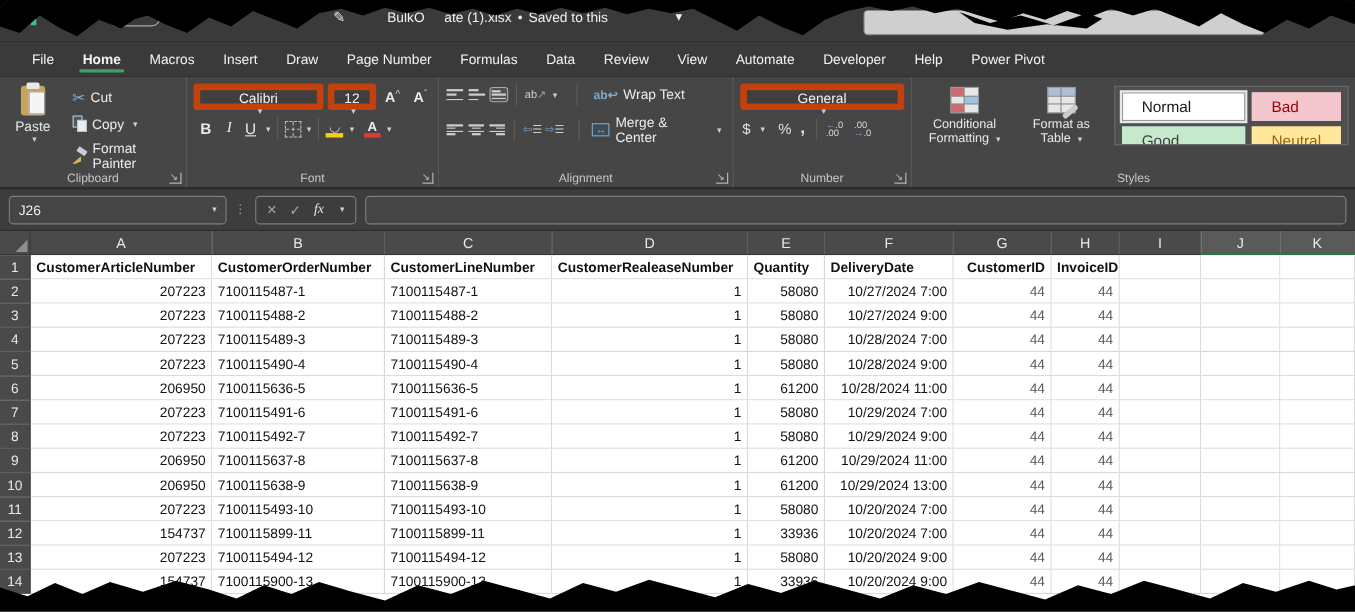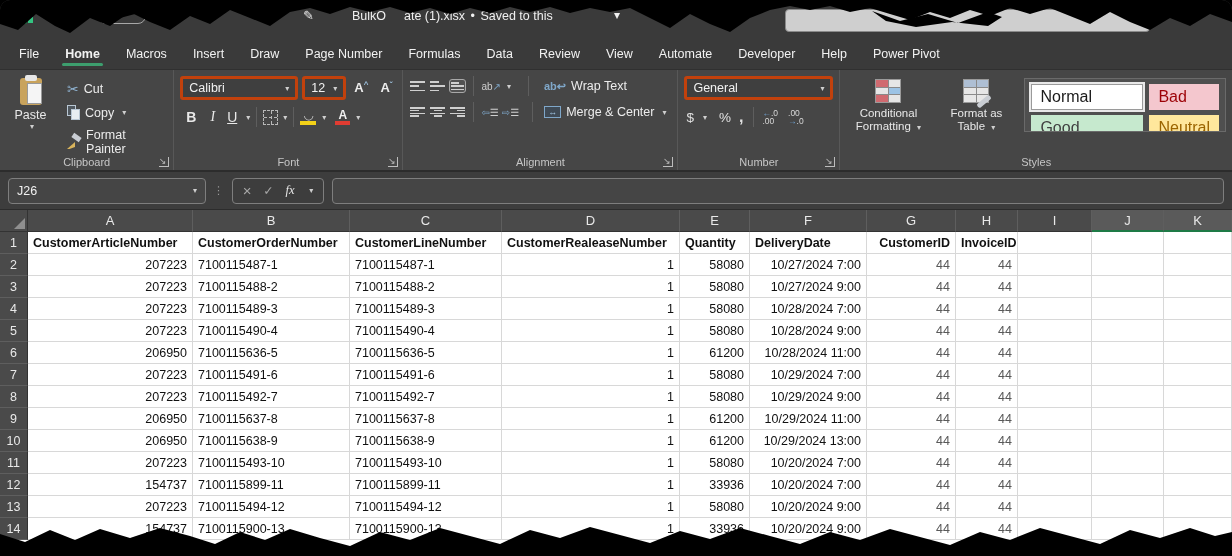--- a/index.html
+++ b/index.html
@@ -16,35 +16,35 @@
     color:#fff; font-size:11px; font-weight:bold; text-align:center; line-height:16px; }
   .autosave-pill { position:absolute; left:98px; top:8px; width:48px; height:16px; border:1px solid #a8a8a8; border-radius:9px; }
   .pen-icon { position:absolute; left:303px; top:8px; width:16px; height:16px; color:#e8e8e8; font-size:13px; line-height:16px; }
   .doc-title { position:absolute; left:352px; top:9px; width:290px; color:#f0f0f0; font-size:12.5px; white-space:nowrap; }
   .doc-title span { margin-right:2px; }
   .title-chevron { position:absolute; left:614px; top:8px; color:#f0f0f0; font-size:12px; }
   .search-box { position:absolute; left:785px; top:9px; width:365px; height:23px; background:#cfcfcf; border-radius:4px; border:1px solid #8a8a8a; }
 
   
   .tabrow { position:absolute; left:0; top:38px; width:1232px; height:32px; background:#3a3a3a;
-    display:flex; align-items:stretch; padding-left:6px; border-bottom:1px solid #303030; }
+    display:flex; align-items:stretch; padding-left:16px; border-bottom:1px solid #303030; }
   .tab { color:#f2f2f2; font-size:12.5px; padding:0 13px; display:flex; align-items:center; position:relative; cursor:default; }
   .tab.active { font-weight:bold; }
   .tab.active::after { content:""; position:absolute; left:10px; right:10px; bottom:3px; height:3px; background:#3d9e6e; border-radius:2px; }
 
   
   .ribbon { position:absolute; left:0; top:70px; width:1232px; height:102px; background:#464646;
     display:flex; border-bottom:2px solid #2c2c2c; color:#e8e8e8; }
   .rgroup { position:relative; height:100%; border-right:1px solid #585858; padding:6px 6px 18px 6px; }
   .rgroup-label { position:absolute; bottom:2px; left:0; right:0; text-align:center; font-size:11px; color:#c6c6c6; }
   .launcher { position:absolute; right:4px; bottom:3px; font-size:9px; color:#bdbdbd; border-right:1px solid #bdbdbd; border-bottom:1px solid #bdbdbd; padding:0 2px 1px 0; line-height:8px; }
   .rbtn { display:flex; align-items:center; gap:5px; font-size:12.5px; color:#ececec; padding:2px 4px; border-radius:3px; }
   .chev { font-size:8px; color:#cfcfcf; margin-left:3px; }
-  .combo { background:#3f3f3f; border:3px solid #c2410c; border-radius:3px; color:#f2f2f2;
-    font-size:12.5px; display:flex; align-items:center; justify-content:space-between; padding:1px 6px; height:24px; }
+  .combo { background:#3f3f3f; border:6px solid #c2410c; border-radius:3px; color:#f2f2f2;
+    font-size:12.5px; display:flex; align-items:center; justify-content:space-between; padding:1px 6px; height:24px;flex-direction:column; }
 
   
   .g-clip { width:183px; }
   .g-clip .inner { display:flex; gap:8px; }
   .paste-btn { width:52px; display:flex; flex-direction:column; align-items:center; padding-top:2px; }
   .clipboard-ic { width:22px; height:27px; background:#c9a35c; border-radius:3px; position:relative; }
   .clipboard-ic::before { content:""; position:absolute; left:5px; top:-3px; width:12px; height:6px; background:#e8e8e8; border-radius:2px; }
   .clipboard-ic::after { content:""; position:absolute; left:7px; top:5px; width:13px; height:19px; background:#f5f5f5; border:1px solid #9a9a9a; }
   .paste-lbl { font-size:12.5px; margin-top:3px; }
   .clip-col { display:flex; flex-direction:column; gap:4px; padding-top:3px; }
@@ -101,21 +101,21 @@
 
   
   .g-styles { flex:1; display:flex; gap:4px; }
   .bigbtn { width:84px; display:flex; flex-direction:column; align-items:center; font-size:11.5px; line-height:13px; padding-top:3px; text-align:center; }
   .cf-ic, .fat-ic { width:26px; height:24px; margin-bottom:4px; display:grid; grid-template-columns:1fr 1fr; grid-template-rows:1fr 1fr 1fr; gap:1px; background:#8a8a8a; border:1px solid #9a9a9a; position:relative; }
   .cf-ic i { background:#e6e6e6; } .cf-ic i.r { background:#d06a70; } .cf-ic i.b { background:#9cc3e5; }
   .fat-ic i { background:#e6e6e6; } .fat-ic i.h { background:#aebfd4; }
   .fat-ic::after { content:""; position:absolute; right:-4px; bottom:-2px; width:16px; height:5px; background:#c9cdd3; transform:rotate(-40deg); border-radius:2px; }
   .style-gallery { flex:1; display:grid; grid-template-columns:112px 1fr; grid-auto-rows:26px; gap:5px 6px;
     background:#4f4f4f; border:1px solid #6a6a6a; padding:5px 6px; margin:2px 0 20px 2px; overflow:hidden; }
-  .stylecell { font-size:16px; padding:0 8px; display:flex; align-items:center; border:1px solid transparent; }
+  .stylecell { font-size:14px; padding:0 17px; display:flex; align-items:center; border:1px solid transparent; }
   .stylecell.selected { outline:2px solid #e8e8e8; outline-offset:0; }
 
   
   .fbar { position:absolute; left:0; top:172px; width:1232px; height:38px; background:#3d3d3d;
     display:flex; align-items:center; border-bottom:1px solid #2c2c2c; }
   .namebox { margin-left:8px; width:198px; height:26px; background:#454545; border:1px solid #7e7e7e; border-radius:4px;
     color:#f0f0f0; font-size:12.5px; display:flex; align-items:center; justify-content:space-between; padding:9px 8px; }
   .fdots { color:#9a9a9a; font-size:11px; margin:0 7px; letter-spacing:1px; }
   .fxgroup { width:92px; height:26px; border:1px solid #7e7e7e; border-radius:4px; display:flex; align-items:center;
     justify-content:space-around; color:#a8a8a8; font-size:12.5px; padding:0 4px; }

